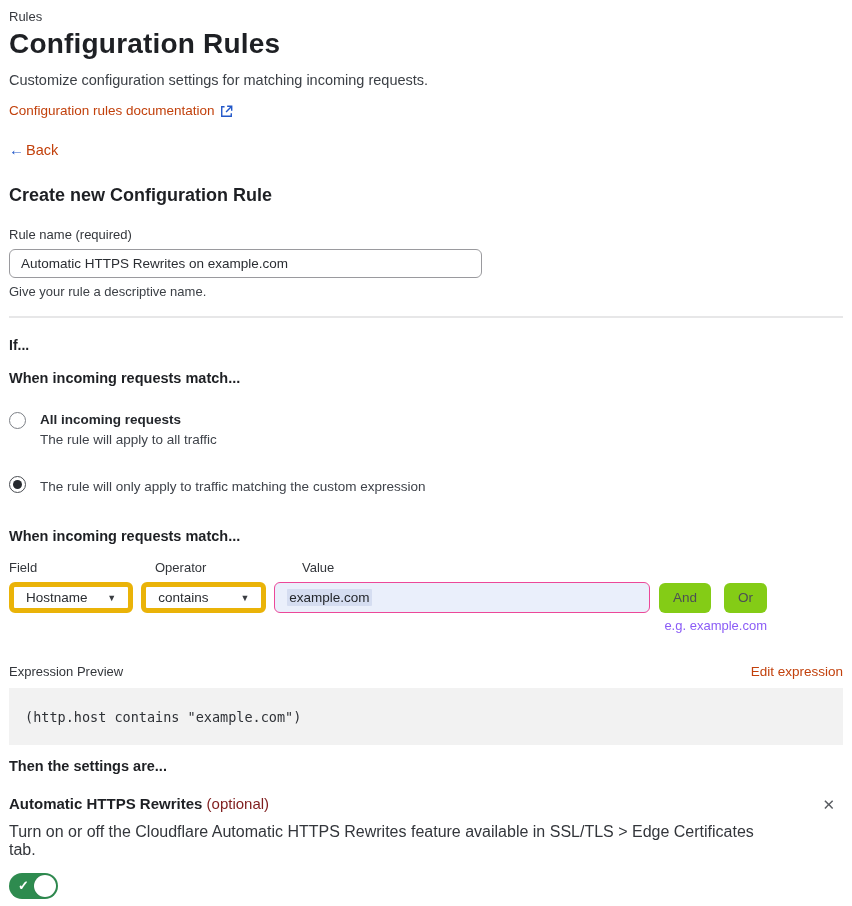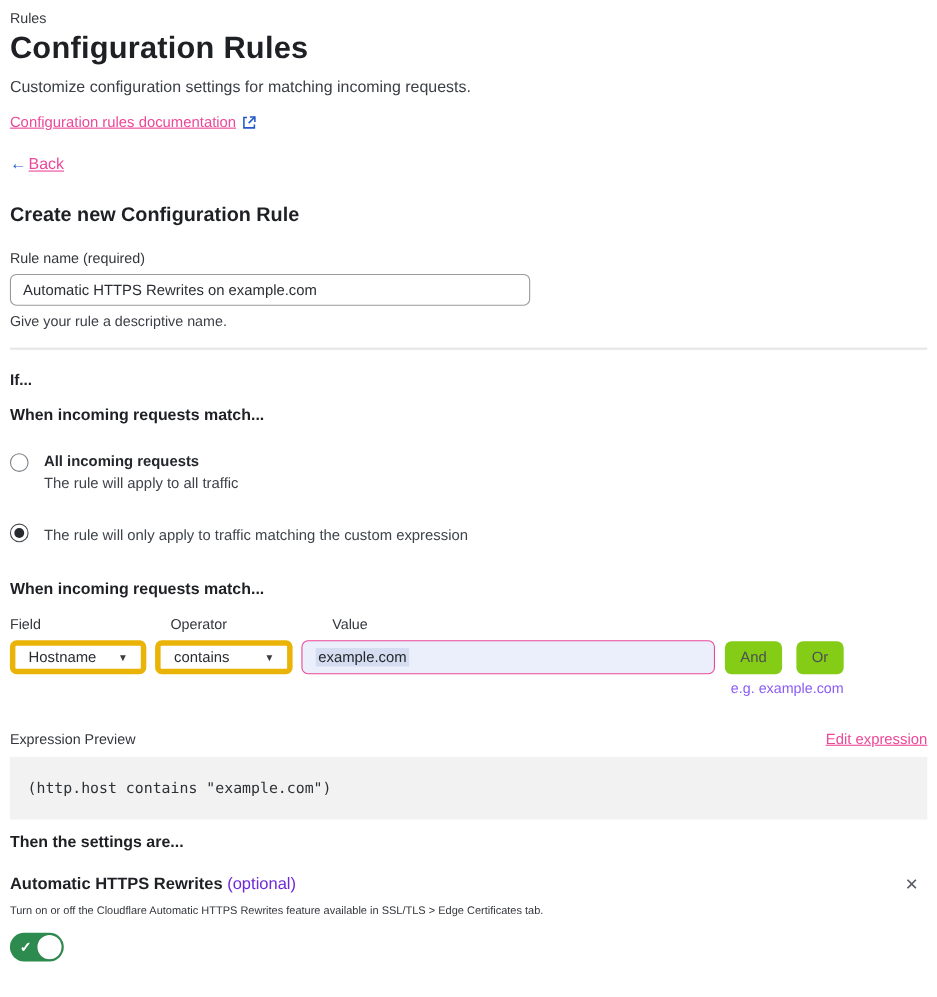--- a/index.html
+++ b/index.html
@@ -10,21 +10,21 @@
     font-family: "Liberation Sans", sans-serif;
     color: #24272c;
     overflow: hidden;
   }
   .page { padding: 9px 9px 0 9px; width: 776px; }
 
   .breadcrumb { font-size: 13px; color: #36393e; }
   h1.page-title { margin: 3px 0 0 0; font-size: 28px; line-height: 34px; font-weight: bold; color: #1e2024; letter-spacing: 0.2px; }
   .subtitle { margin: 11px 0 0 0; font-size: 14.5px; color: #3c4046; }
 
-  .link { color: #ec4899; text-decoration: underline; cursor: pointer; }
+  .link { color: #c2410c; cursor: pointer; }
   .doc-link-row { margin-top: 15px; font-size: 13.5px; display: flex; align-items: center; gap: 5px; }
   .ext-icon { display: inline-flex; margin-top: 1px; }
 
   .back-row { margin-top: 23px; font-size: 14.5px; display: flex; align-items: center; cursor: pointer; }
   .back-arrow { color: #2358c9; text-decoration: none; margin-right: 2px; font-size: 15px; }
 
   h2.section-title { margin: 27px 0 0 0; font-size: 18px; font-weight: bold; color: #1e2024; }
 
   .field-label { margin-top: 21px; font-size: 13px; color: #33363b; }
   .rule-name-input {
@@ -98,23 +98,23 @@
     padding: 0 16px;
     font-family: "DejaVu Sans Mono", "Liberation Mono", monospace;
     font-size: 13.5px; color: #2e3136;
   }
 
   .then-heading { margin-top: 13px; font-size: 14.5px; font-weight: bold; color: #1e2024; }
 
   .setting-header { margin-top: 21px; width: 834px; display: flex; align-items: flex-start; justify-content: space-between; }
   .setting-title { font-size: 15px; color: #1e2024; }
   .setting-title b { font-weight: bold; }
-  .setting-optional { font-weight: normal; color: #6d28d9; }
+  .setting-optional { font-weight: normal; color: #7f1d1d; }
   .close-icon { font-size: 15px; color: #595c61; cursor: pointer; line-height: 15px; padding: 2px; margin-right: 6px; }
-  .setting-desc { margin-top: 9px; font-size: 10px; color: #33363b; }
+  .setting-desc { margin-top: 9px; font-size: 16px; color: #33363b; }
 
   .toggle {
     margin-top: 14px; position: relative;
     width: 49px; height: 26px; border-radius: 13px;
     background: #b4b7bb; cursor: pointer;
   }
   .toggle.on { background: #2e8b4f; }
   .toggle .check {
     position: absolute; left: 9px; top: 5px;
     color: #ffffff; font-size: 13px; font-weight: bold; display: none;

